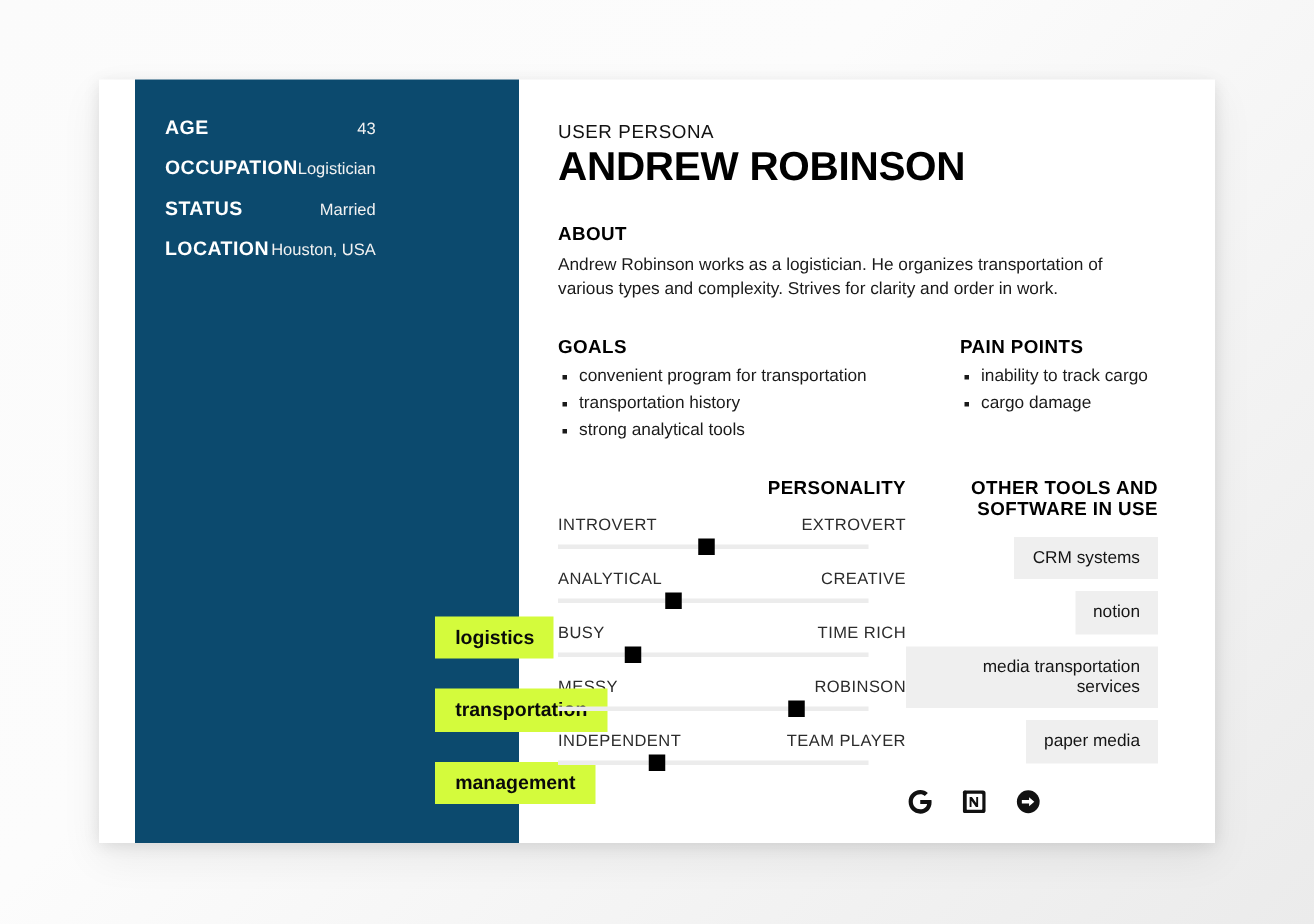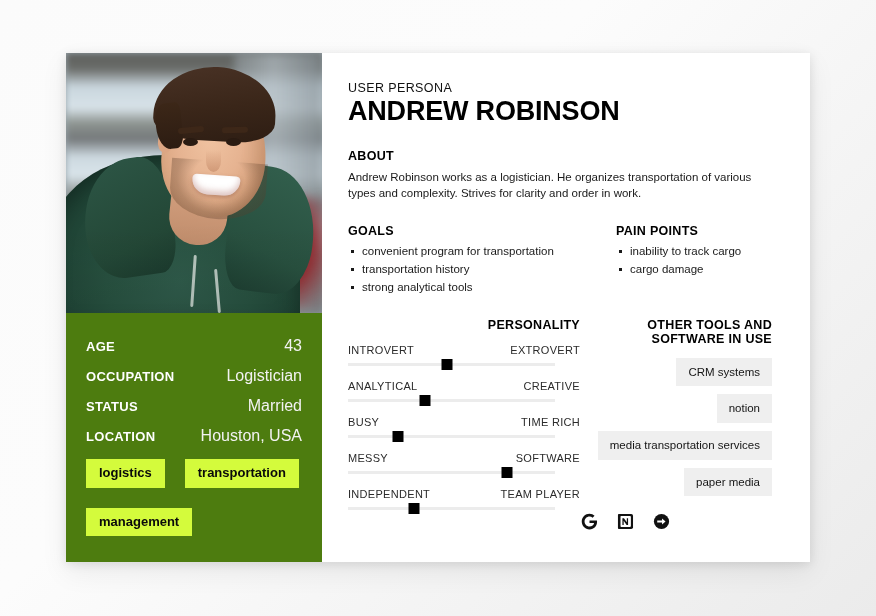--- a/index.html
+++ b/index.html
@@ -29,24 +29,25 @@
     height: 509px;
     background: #ffffff;
     display: flex;
     box-shadow: 0 2px 10px rgba(0,0,0,0.10), 0 10px 26px rgba(0,0,0,0.07);
   }
 
   
   .left-panel {
     width: 256px;
     flex: 0 0 256px;
-    background: #4d7c0f;
-    display: flex;
-    flex-direction: column;
+    background: #0c4a6e;
+    display: flex;
+    flex-direction: row;
     position: relative;
+    margin-left: 24px;
   }
 
   .photo {
     position: relative;
     width: 256px;
     height: 260px;
     overflow: hidden;
     background: #9aa6ad;
   }
   
@@ -213,21 +214,21 @@
     align-items: baseline;
     padding: 6px 0;
     color: #ffffff;
   }
   .info-label {
     font-size: 13px;
     font-weight: bold;
     letter-spacing: 0.3px;
   }
   .info-value {
-    font-size: 16px;
+    font-size: 11px;
     font-weight: normal;
     color: #f2f2f2;
   }
 
   .tags {
     margin-top: auto;
     padding: 0 20px 26px 20px;
     display: flex;
     flex-wrap: wrap;
     gap: 20px;
@@ -480,21 +481,21 @@
                 <span>TIME RICH</span>
               </div>
               <div class="slider-track">
                 <div class="slider-thumb" style="left: 24%;"></div>
               </div>
             </div>
 
             <div class="slider-row">
               <div class="slider-labels">
                 <span>MESSY</span>
-                <span>SOFTWARE</span>
+                <span>ROBINSON</span>
               </div>
               <div class="slider-track">
                 <div class="slider-thumb" style="left: 77%;"></div>
               </div>
             </div>
 
             <div class="slider-row">
               <div class="slider-labels">
                 <span>INDEPENDENT</span>
                 <span>TEAM PLAYER</span>

